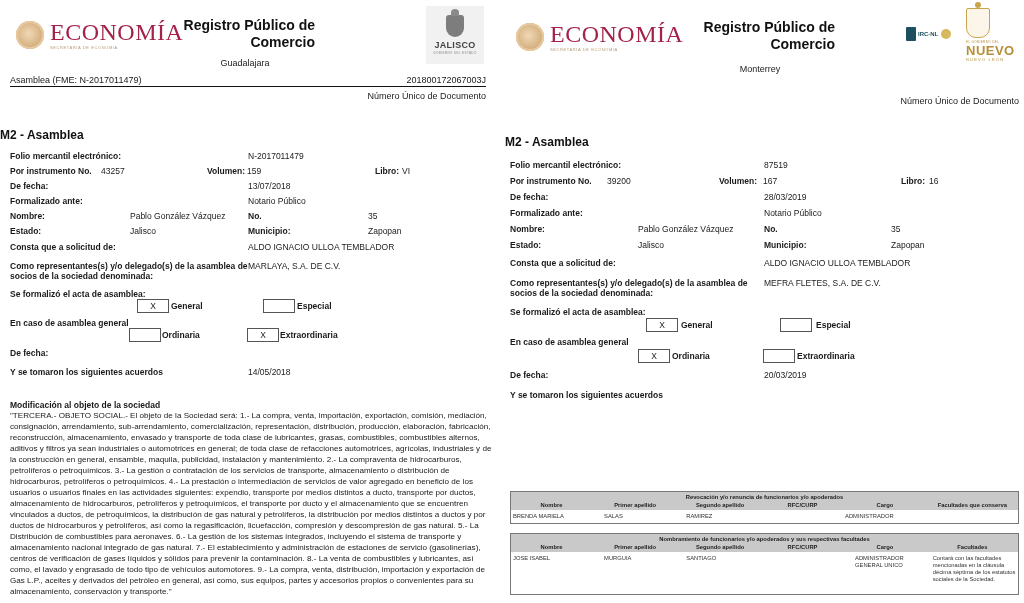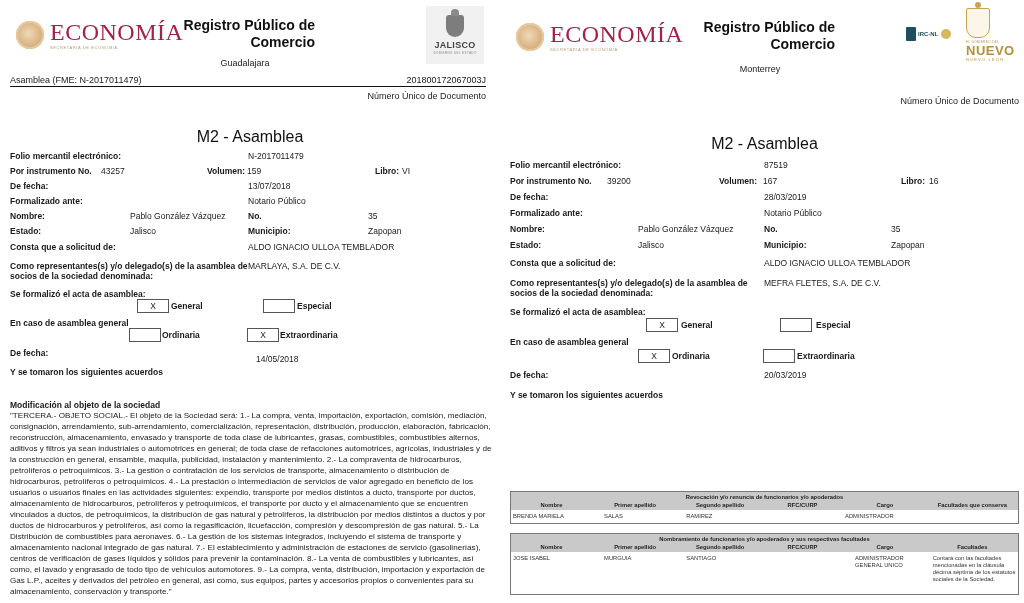--- a/index.html
+++ b/index.html
@@ -34,21 +34,21 @@
   .nl-crest-wrap { position: absolute; display: flex; flex-direction: column; align-items: flex-start; }
   .nl-crest { width: 24px; height: 30px; border: 1.5px solid #c9a44c; border-radius: 2px 2px 10px 10px; background: #fbf6e9; position: relative; }
   .nl-crest::before { content: ""; position: absolute; left: 8px; top: -7px; width: 6px; height: 6px; border-radius: 50%; background: #c9a44c; }
   .nl-sub1 { font-size: 3px; color: #b58f3a; margin-top: 2px; letter-spacing: 0.4px; }
   .nl-word { font-size: 13px; font-weight: bold; color: #b58f3a; line-height: 13px; letter-spacing: 0.5px; }
   .nl-sub2 { font-size: 4px; color: #b58f3a; letter-spacing: 1.2px; }
 
   .fme-row { position: absolute; font-size: 9px; display: flex; justify-content: space-between; border-bottom: 1.5px solid #111; padding-bottom: 1px; }
   .nud { position: absolute; font-size: 9px; text-align: right; color: #222; }
 
-  .form-title { position: absolute; text-align: center; font-weight: normal; font-size: 16px; color: #111; }
+  .form-title { position: absolute; font-weight: bold; font-size: 12px; color: #111; }
 
   .field { position: absolute; font-size: 8.5px; white-space: nowrap; color: #1a1a1a; }
   .lbl { font-weight: bold; }
   .val { font-weight: normal; }
 
   .cb { position: absolute; border: 1px solid #555; width: 32px; height: 14px; font-size: 8.5px; text-align: center; line-height: 12px; background: #fff; }
 
   .body-text { position: absolute; font-size: 8.1px; line-height: 11px; color: #1a1a1a; text-align: left; }
 
   .tbl { position: absolute; border: 1px solid #777; font-size: 5.8px; background: #fff; }
@@ -127,21 +127,21 @@
   <div class="cb" style="left:263px; top:299px;"></div>
   <div class="field lbl" style="left:297px; top:301px;">Especial</div>
 
   <div class="field lbl" style="left:10px; top:318px;">En caso de asamblea general</div>
   <div class="cb" style="left:129px; top:328px;"></div>
   <div class="field lbl" style="left:162px; top:330px;">Ordinaria</div>
   <div class="cb" style="left:247px; top:328px;">X</div>
   <div class="field lbl" style="left:280px; top:330px;">Extraordinaria</div>
 
   <div class="field lbl" style="left:10px; top:348px;">De fecha:</div>
-  <div class="field val" style="left:248px; top:354px;margin-left:8px;">14/05/2018</div>
+  <div class="field val" style="left:248px; top:367px;">14/05/2018</div>
 
   <div class="field lbl" style="left:10px; top:367px;">Y se tomaron los siguientes acuerdos</div>
 
   <div class="field lbl" style="left:10px; top:400px;">Modificación al objeto de la sociedad</div>
   <div class="body-text" style="left:10px; top:410px; width:482px;">"TERCERA.- OBJETO SOCIAL.- El objeto de la Sociedad será:  1.- La compra, venta, importación, exportación, comisión, mediación, consignación, arrendamiento, sub-arrendamiento, comercialización, representación, distribución,  producción, elaboración, fabricación, reconstrucción, almacenamiento, envasado y transporte de toda clase de lubricantes, grasas, combustibles, combustibles alternos, aditivos y filtros ya sean industriales o automotrices en general; de toda clase de refacciones automotrices, agrícolas, industriales y de la construcción en general, ensamble, maquila, publicidad, instalación y mantenimiento.  2.- La compraventa de hidrocarburos, petrolíferos o petroquímicos. 3.- La gestión o contratación de los servicios de transporte, almacenamiento o distribución de hidrocarburos, petrolíferos o petroquímicos.  4.- La prestación o intermediación de servicios de valor agregado en beneficio de los usuarios o usuarios finales en las actividades siguientes: expendio, transporte por medios distintos a ducto, transporte por ductos, almacenamiento de hidrocarburos, petrolíferos y petroquímicos, el transporte por ducto y el almacenamiento que se encuentren vinculados a ductos, de petroquímicos, la distribución de gas natural y petrolíferos, la distribución por medios distintos a ductos y por ductos de hidrocarburos y petrolíferos, así como la regasificación, licuefacción, compresión y descompresión de gas natural.  5.- La Distribución de combustibles para aeronaves. 6.- La gestión de los sistemas integrados, incluyendo el sistema de transporte y almacenamiento nacional integrado de gas natural.  7.- El establecimiento y administración de estaciones de servicio (gasolinerías), centros de verificación de gases líquidos y sólidos para prevenir la contaminación. 8.- La venta de combustibles y lubricantes, así como, el lavado y engrasado de todo tipo de vehículos automotores.  9.- La compra, venta, distribución, importación y exportación de Gas L.P., aceites y derivados del petróleo en general, así como, sus equipos, partes y accesorios propios o convenientes para su almacenamiento, conservación y transporte."</div>
 </div>
 
 <div class="doc right">
 
   <div class="logo-eco" style="left:11px; top:22px;">

